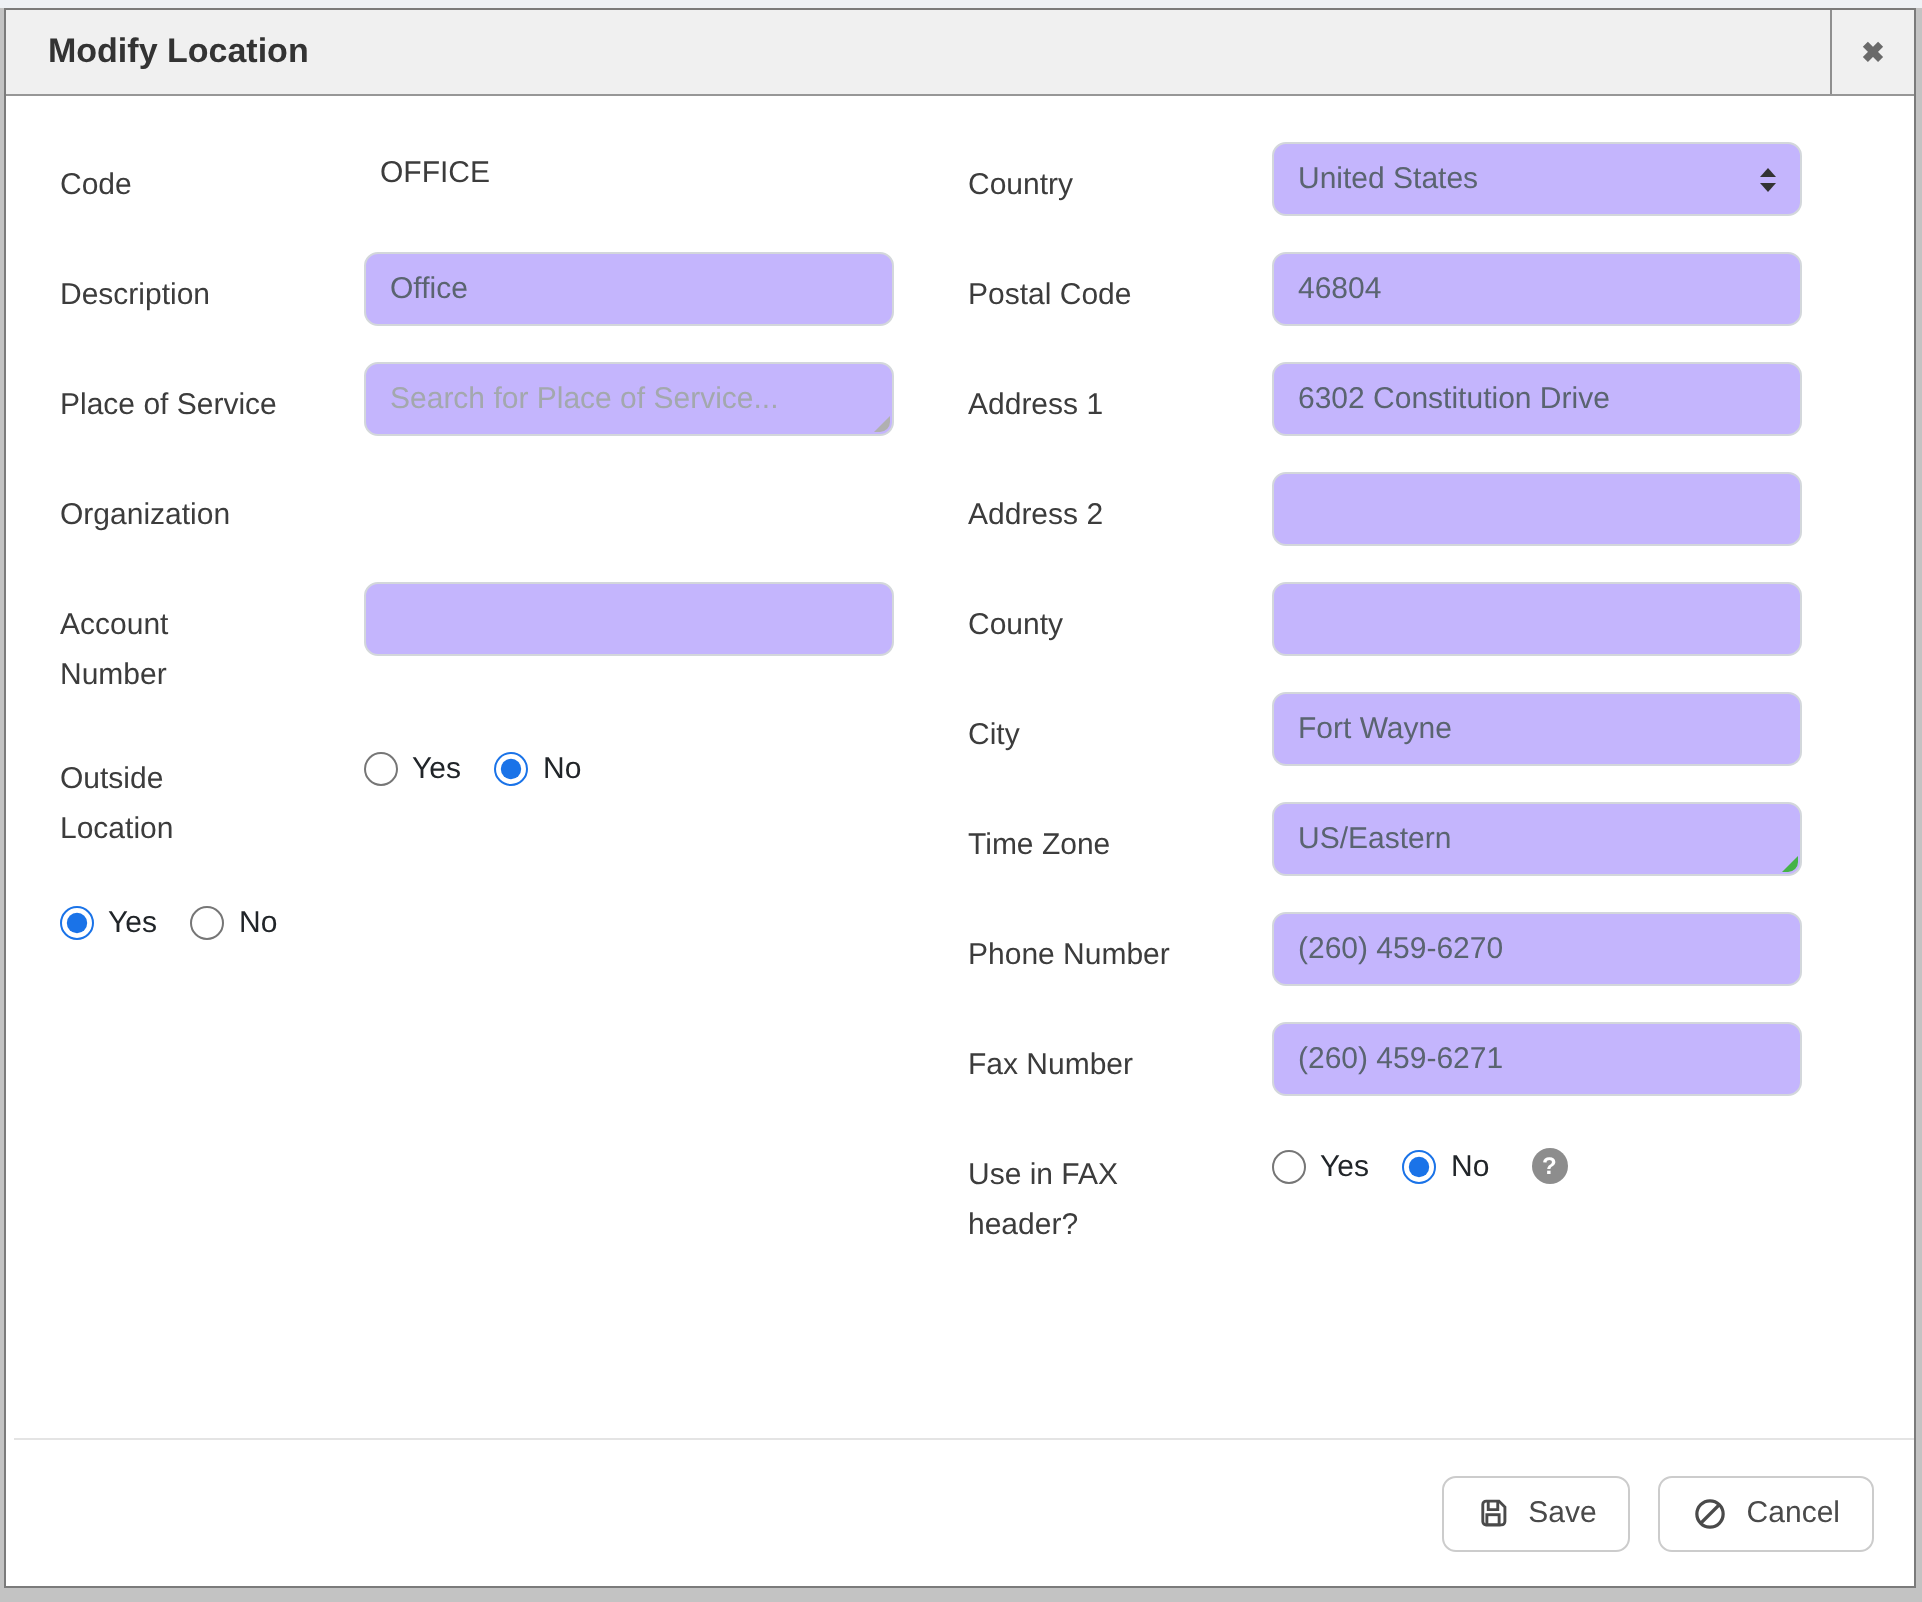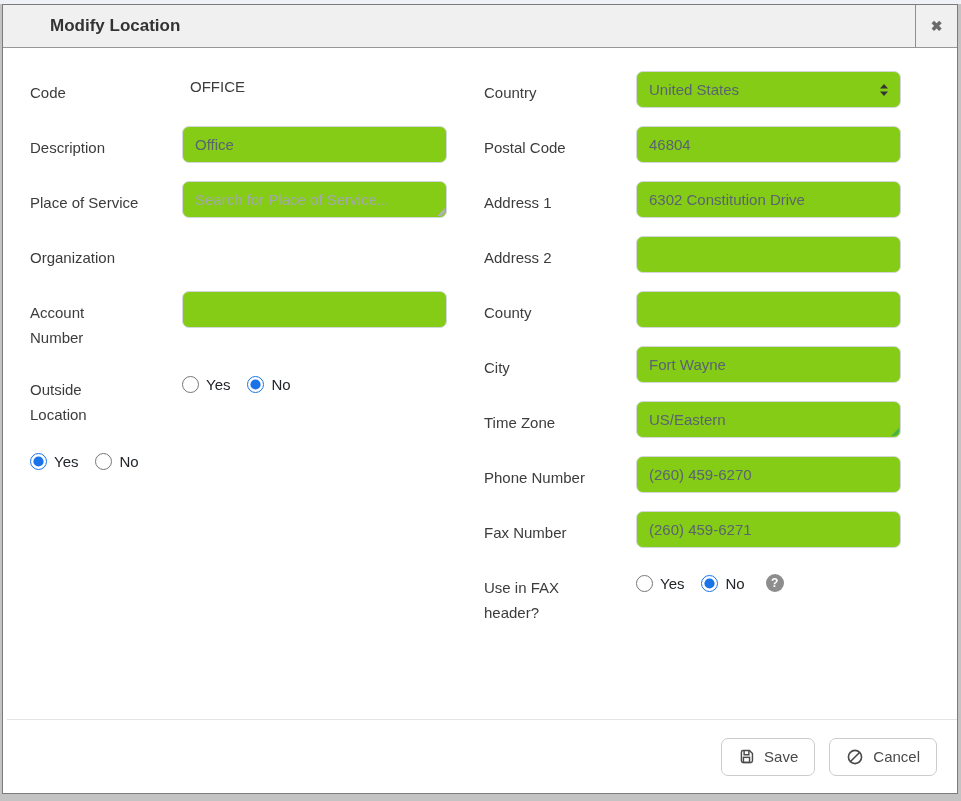--- a/index.html
+++ b/index.html
@@ -18,21 +18,20 @@
     width: 956px; height: 790px;
     background: #ffffff;
     border: 1px solid #7b7b7b;
   }
   .modal-header {
     height: 43px;
     background: #f0f0f0;
     border-bottom: 1px solid #979797;
     display: flex;
     align-items: center;
-    padding-left: 26px;
   }
   .modal-title {
     flex: 1;
     padding-left: 21px;
     font-size: 17px;
     font-weight: bold;
     color: #333333;
   }
   .modal-close {
     width: 42px;
@@ -73,21 +72,21 @@
   }
   input.text-input, .select-input {
     width: 265px;
     height: 37px;
     border: 1px solid #d3d7db;
     border-radius: 7px;
     padding: 0 12px;
     font-size: 15px;
     font-family: "Liberation Sans", sans-serif;
     color: #5a6470;
-    background: #84cc16;
+    background: #c4b5fd;
     outline: none;
     white-space: nowrap;
     overflow: hidden;
   }
   input.text-input::placeholder { color: #a3a8ad; opacity: 1; }
   .select-input {
     appearance: none;
     -webkit-appearance: none;
     padding-right: 30px;
   }

